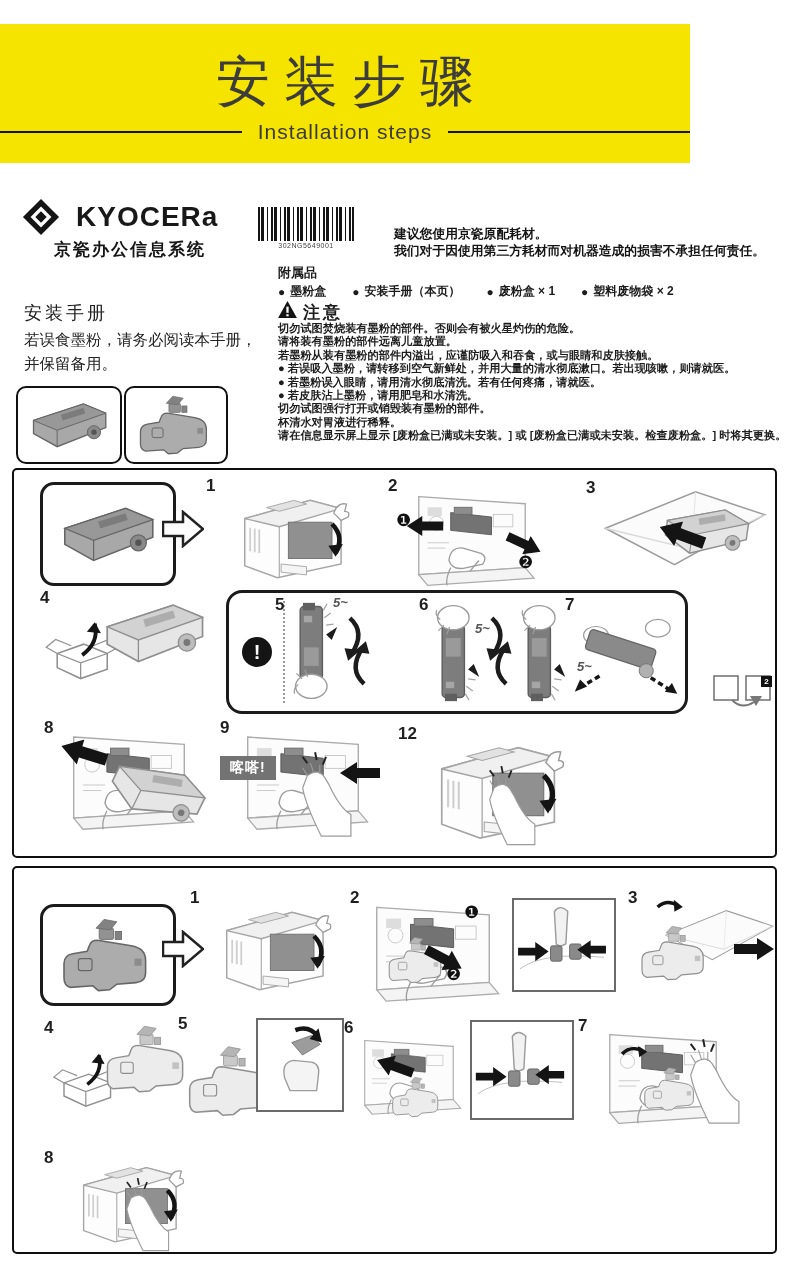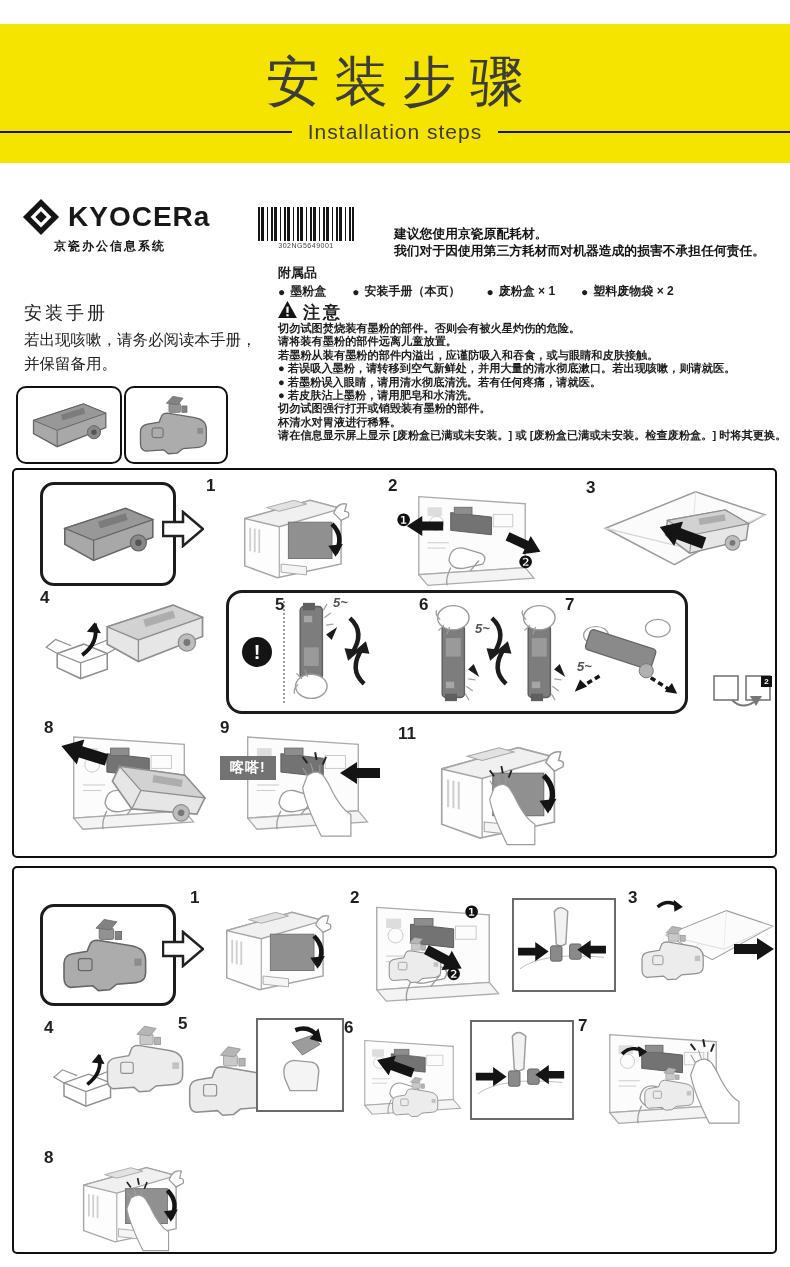--- a/index.html
+++ b/index.html
@@ -1,31 +1,31 @@
 <!DOCTYPE html>
 <html><head>
 <meta charset="utf-8">
 <style>
   html,body{margin:0;padding:0;background:#fff;}
   .page{position:relative;width:790px;height:1267px;background:#fff;overflow:hidden;
         font-family:"Liberation Sans","DejaVu Sans",sans-serif;color:#1c1c1c;}
   .abs{position:absolute;}
 
   
-  .band{position:absolute;left:0;top:24px;width:790px;height:139px;background:#F5E300;}
+  .band{position:absolute;left:0;top:24px;width:690px;height:139px;background:#F5E300;}
   .band-title{position:absolute;left:0;top:22px;width:100%;text-align:center;
               font-size:54px;font-weight:400;color:#3C3C3C;letter-spacing:14px;text-indent:14px;}
   .band-sub{position:absolute;left:0;top:96px;width:100%;display:flex;align-items:center;gap:16px;}
   .band-sub .line{flex:1;height:2px;background:#161616;}
   .band-sub .txt{font-size:21px;color:#3a3a3a;letter-spacing:1px;white-space:nowrap;}
 
   
-  .logo-row{position:absolute;left:22px;top:198px;display:flex;align-items:center;gap:8px;}
+  .logo-row{position:absolute;left:22px;top:198px;display:flex;align-items:center;gap:16px;}
   .wordmark{font-size:28px;font-weight:700;letter-spacing:1px;color:#181818;}
-  .logo-sub{position:absolute;left:54px;top:238px;font-size:12px;font-weight:700;letter-spacing:2px;color:#161616;}
+  .logo-sub{position:absolute;left:54px;top:238px;font-size:17px;font-weight:700;letter-spacing:2px;color:#161616;}
   .manual-title{position:absolute;left:24px;top:288px;font-size:18px;letter-spacing:3px;color:#222;margin-top:13px;}
   .manual-body{position:absolute;left:24px;top:328px;font-size:15.5px;line-height:24px;color:#222;width:260px;}
 
   .barcode{position:absolute;left:258px;top:207px;width:96px;height:34px;
      background:repeating-linear-gradient(90deg,#151515 0 2px,#fff 2px 3px,#151515 3px 6px,#fff 6px 9px,#151515 9px 10px,#fff 10px 13px);}
   .barcode-num{position:absolute;left:258px;top:242px;width:96px;text-align:center;font-size:7px;color:#444;letter-spacing:.5px;}
 
   .advisory{position:absolute;left:394px;top:226px;width:394px;font-size:12.8px;font-weight:700;line-height:16.5px;color:#141414;}
 
   .acc-title{position:absolute;left:278px;top:264px;font-size:13px;font-weight:700;}
@@ -205,21 +205,21 @@
   <div class="barcode"></div>
   <div class="barcode-num">302NG5649001</div>
 
   <div class="advisory">
     <div>建议您使用京瓷原配耗材。</div>
     <div>我们对于因使用第三方耗材而对机器造成的损害不承担任何责任。</div>
   </div>
 
   <div class="manual-title">安装手册</div>
   <div class="manual-body">
-    <div>若出现咳嗽，请务必阅读本手册，</div>
+    <div>若误食墨粉，请务必阅读本手册，</div>
     <div>并保留备用。</div>
   </div>
 
   <div class="acc-title">附属品</div>
   <div class="acc-row">
     <span class="acc-item">
         <span>●</span>
         <span>墨粉盒</span>
       </span>
     <span class="acc-item">
@@ -380,21 +380,21 @@
         </svg>
       <svg class="abs" style="left:56px;top:26px;" width="70" height="86" viewBox="0 0 90 110">
           <use href="#sym-presshand"></use>
         </svg>
       <svg class="abs" style="left:110px;top:36px;transform:rotate(180deg);" width="44" height="22" viewBox="0 0 40 22">
           <use href="#sym-arrow"></use>
         </svg>
     </div>
     <div class="click-label" style="left:206px;top:286px;">喀嗒!</div>
 
-    <div class="stepnum" style="left:384px;top:254px;">11</div>
+    <div class="stepnum" style="left:384px;top:254px;">12</div>
     <div class="abs" style="left:398px;top:258px;width:192px;height:124px;">
       <svg width="170" height="118" viewBox="0 0 160 110">
           <use href="#sym-printer"></use>
         </svg>
       <svg class="abs" style="left:60px;top:38px;" width="66" height="80" viewBox="0 0 90 110">
           <use href="#sym-presshand"></use>
         </svg>
     </div>
   </div>
 

